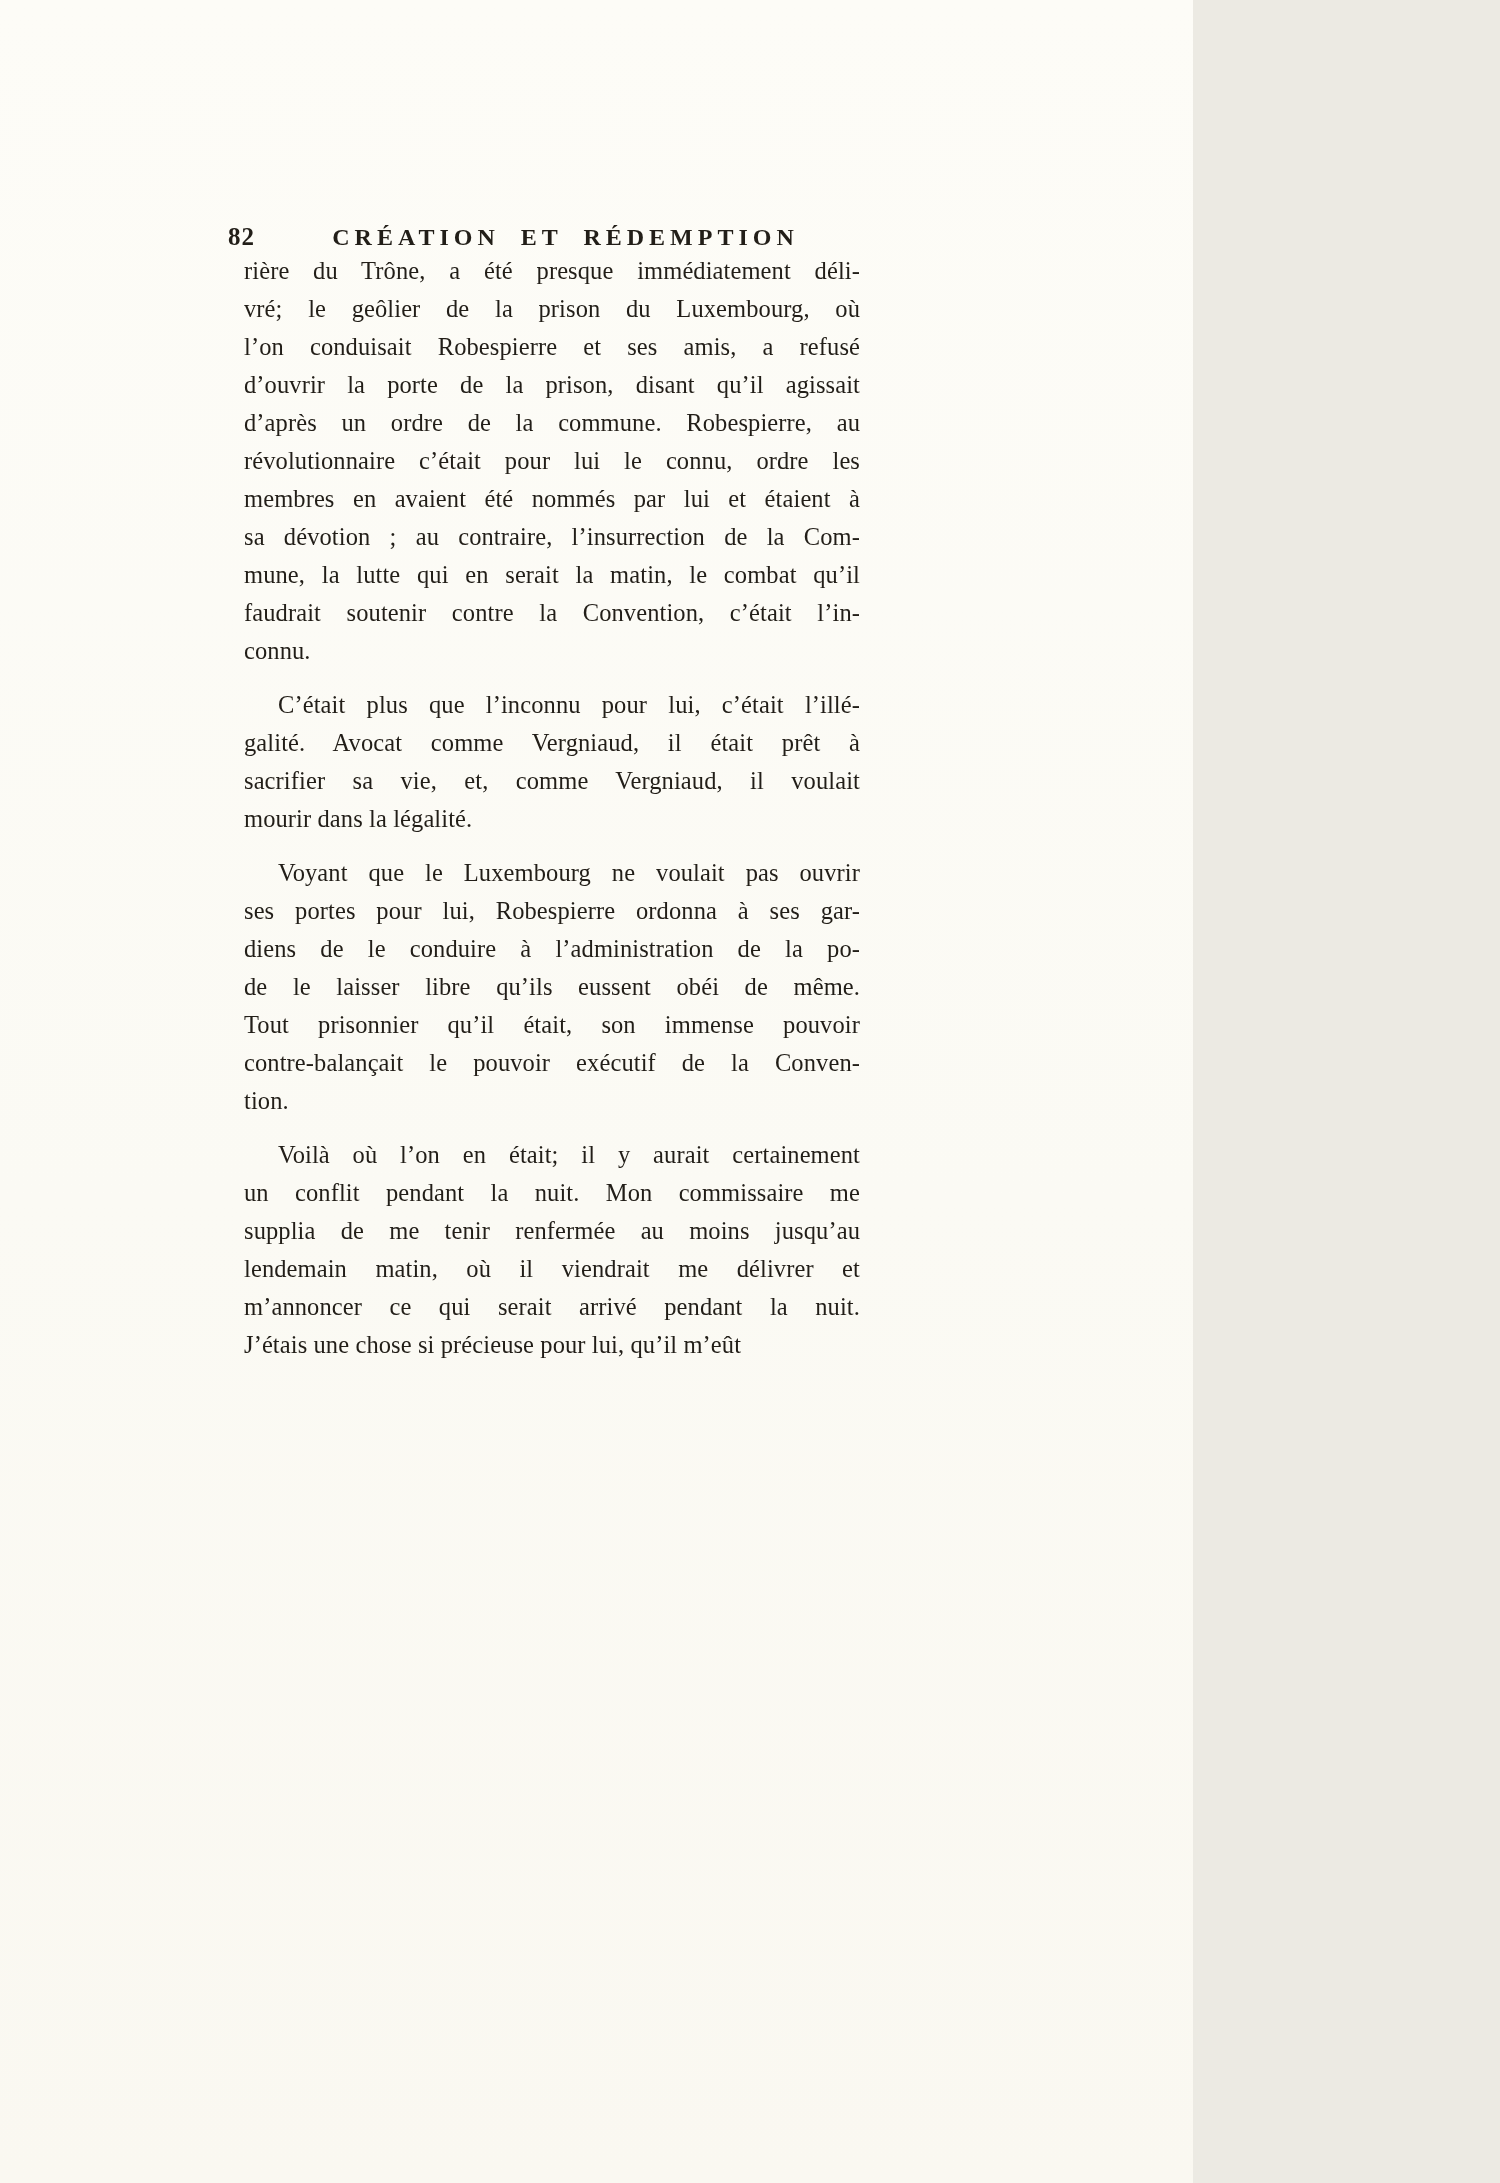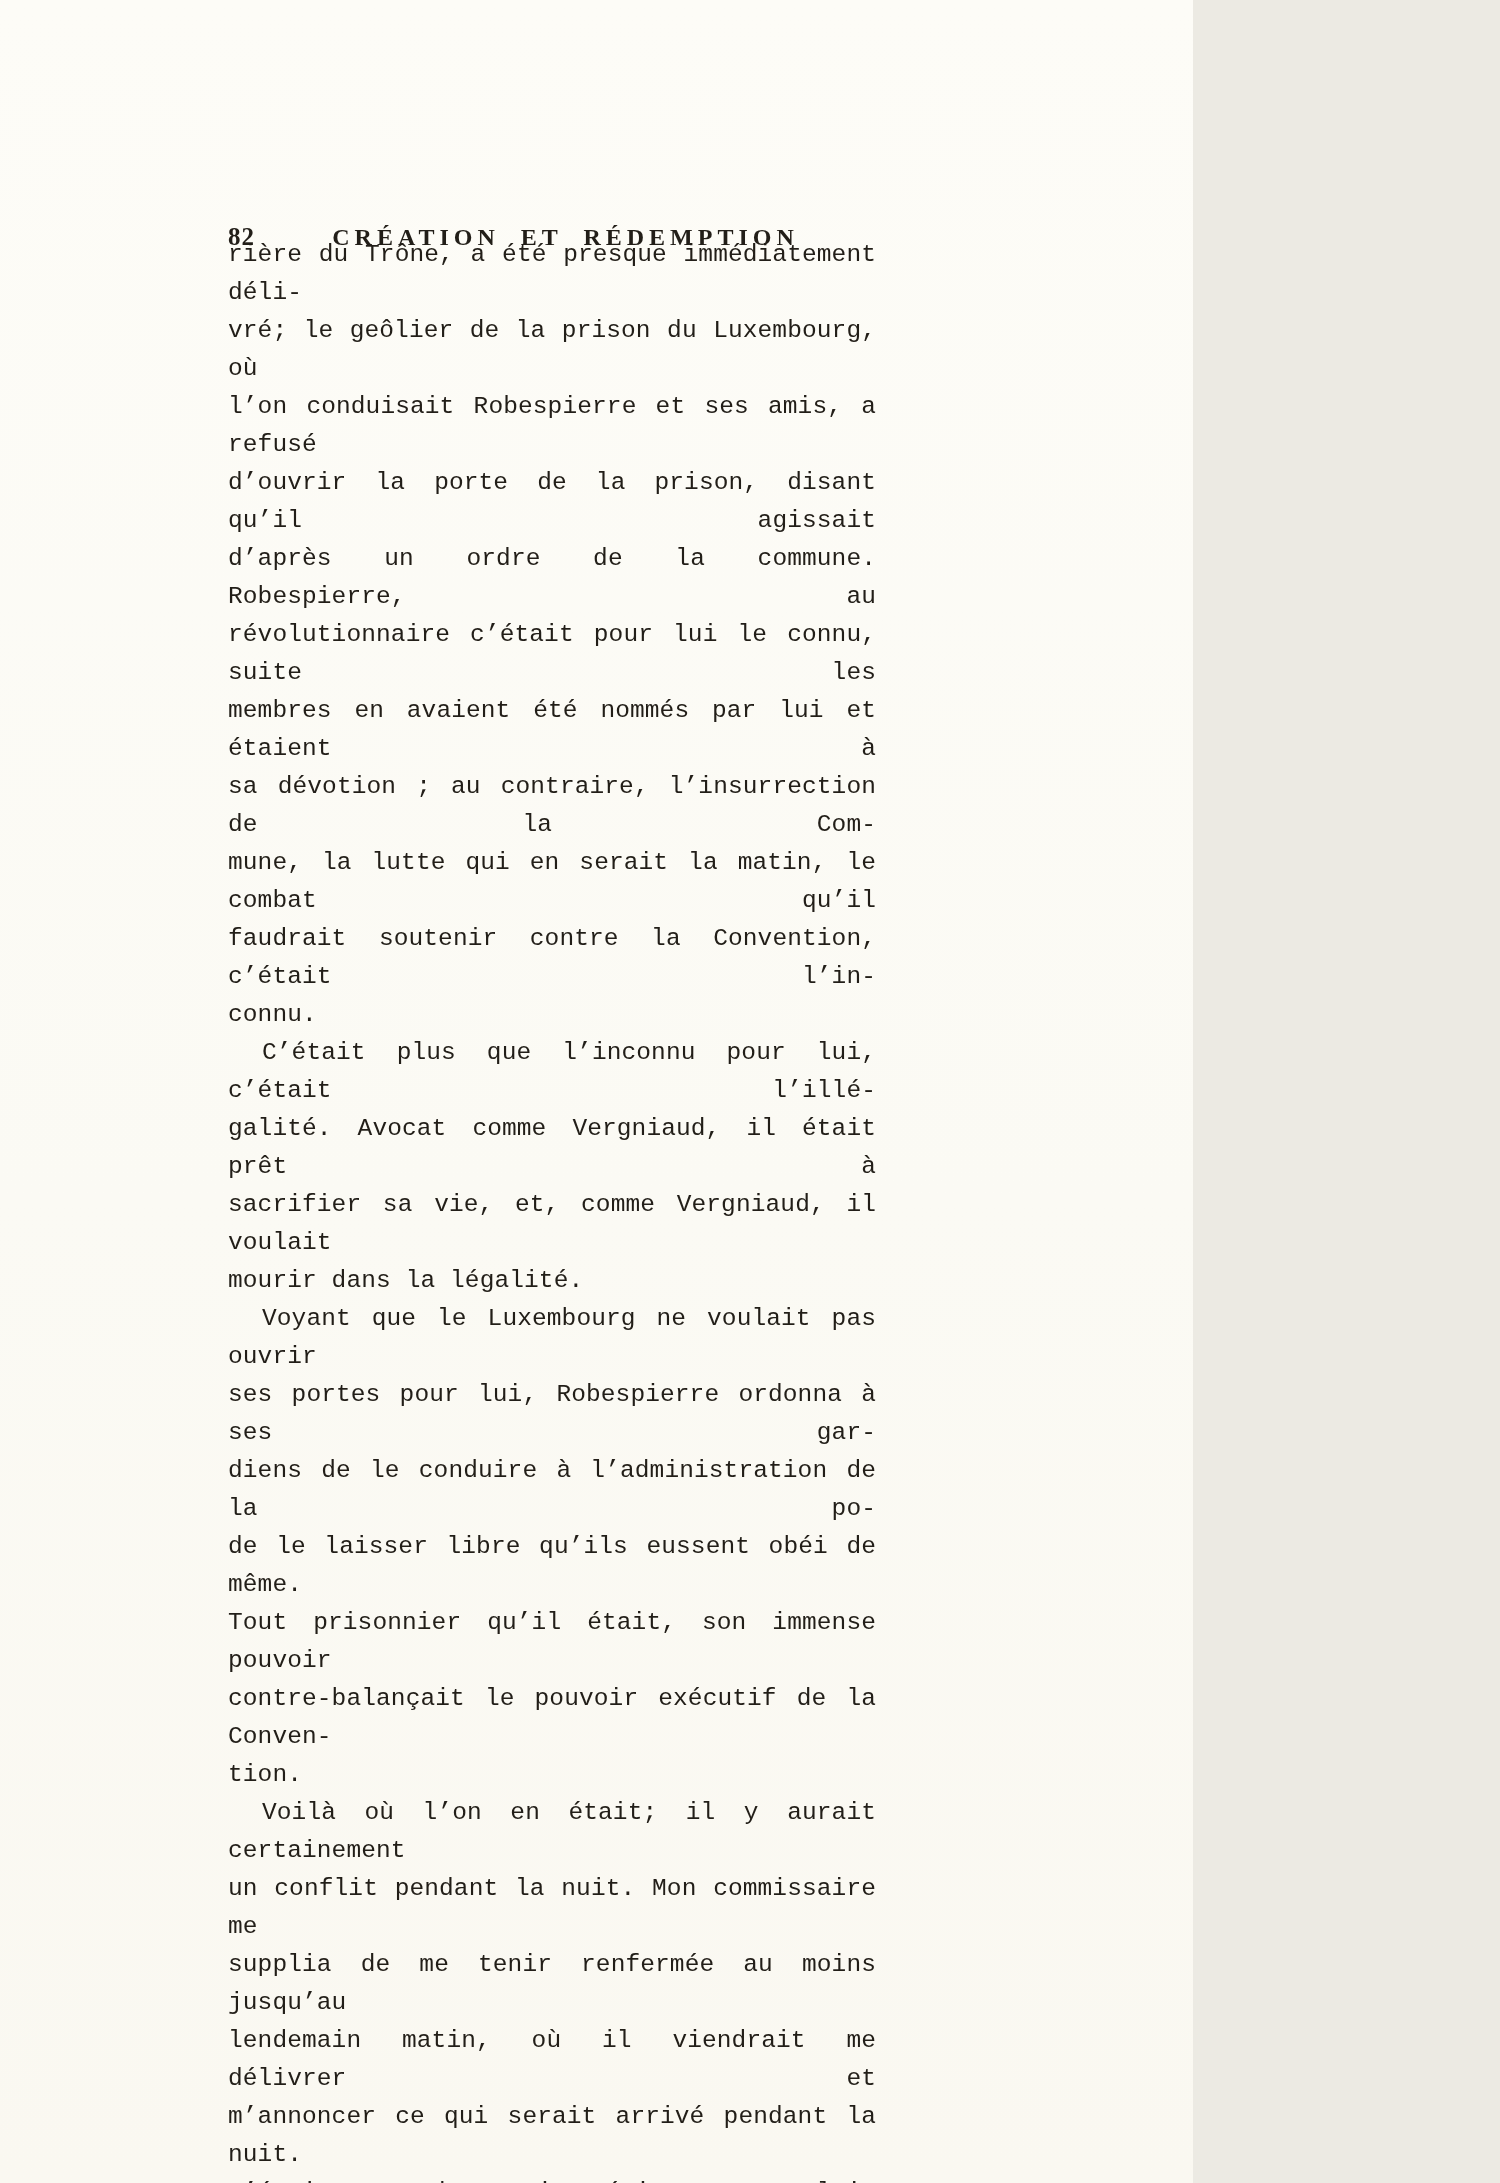--- a/index.html
+++ b/index.html
@@ -44,23 +44,22 @@
     white-space: nowrap;
     margin-top: 40px;
   }
   .text-block {
     position: absolute;
     top: 236px;
     left: 228px;
     width: 648px;
   }
   .paragraph {
-    margin: 0;
+    margin: 16px;
     padding: 0;
-    font-family: Liberation Mono, monospace;
   }
   .line {
     font-size: 24.5px;
     line-height: 38px;
     text-align: justify;
     text-align-last: justify;
     letter-spacing: 0.1px;
   }
   .line.last {
     text-align-last: left;
@@ -77,21 +76,21 @@
     <span class="page-number">82</span>
     <span class="running-title">CRÉATION ET RÉDEMPTION</span>
   </div>
   <div class="text-block">
       <div class="paragraph">
         <div class="line">rière du Trône, a été presque immédiatement déli-</div>
         <div class="line">vré; le geôlier de la prison du Luxembourg, où</div>
         <div class="line">l’on conduisait Robespierre et ses amis, a refusé</div>
         <div class="line">d’ouvrir la porte de la prison, disant qu’il agissait</div>
         <div class="line">d’après un ordre de la commune. Robespierre, au</div>
-        <div class="line">révolutionnaire c’était pour lui le connu, suite les</div>
+        <div class="line">révolutionnaire c’était pour lui le connu, ordre les</div>
         <div class="line">membres en avaient été nommés par lui et étaient à</div>
         <div class="line">sa dévotion ; au contraire, l’insurrection de la Com-</div>
         <div class="line">mune, la lutte qui en serait la matin, le combat qu’il</div>
         <div class="line">faudrait soutenir contre la Convention, c’était l’in-</div>
         <div class="line last">connu.</div>
       </div>
       <div class="paragraph">
         <div class="line indent">C’était plus que l’inconnu pour lui, c’était l’illé-</div>
         <div class="line">galité. Avocat comme Vergniaud, il était prêt à</div>
         <div class="line">sacrifier sa vie, et, comme Vergniaud, il voulait</div>

